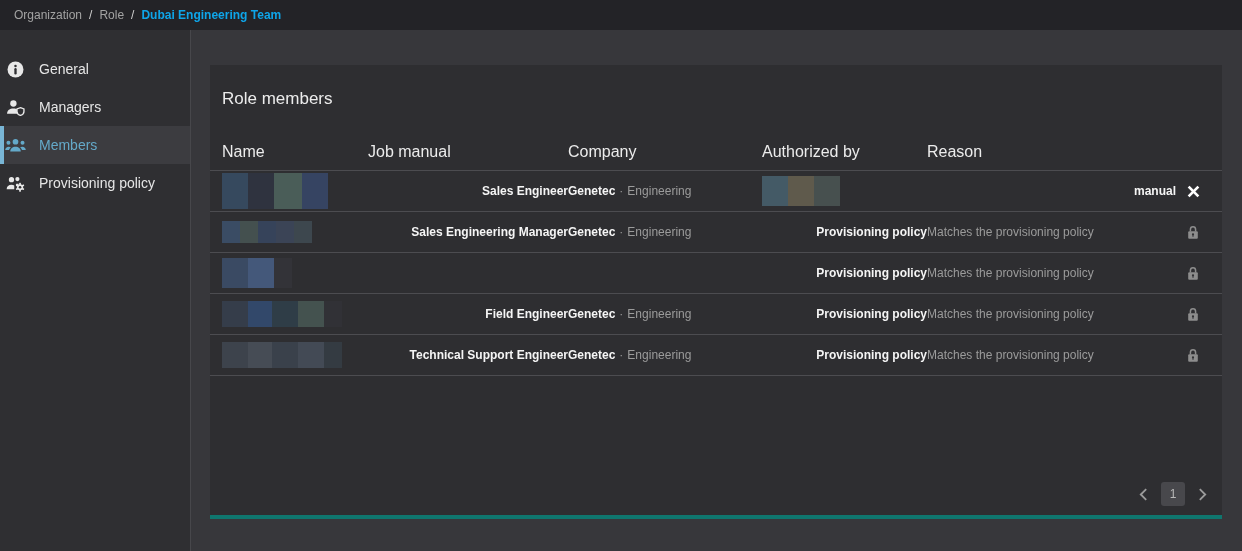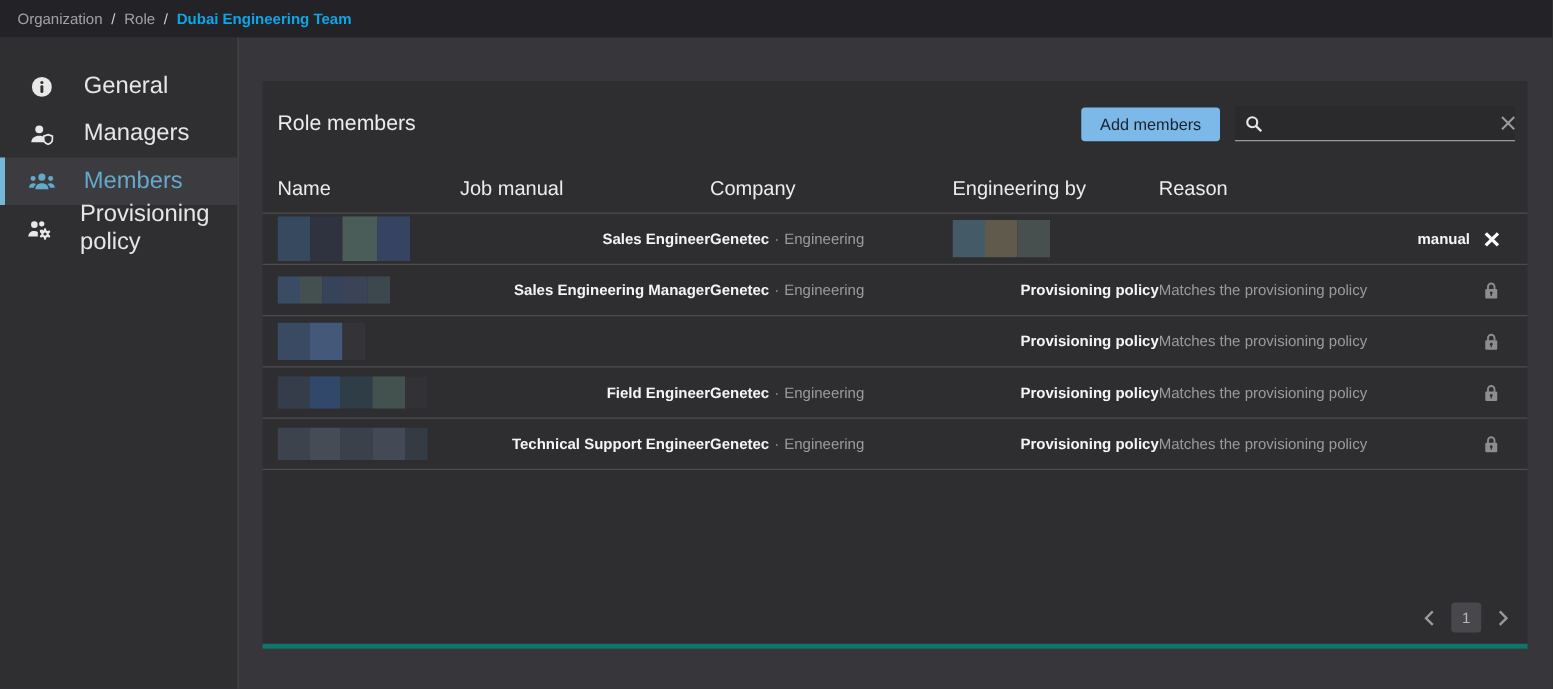--- a/index.html
+++ b/index.html
@@ -11,22 +11,22 @@
   .topbar { position:absolute; left:0; top:0; width:1242px; height:30px;
             background:#232327; display:flex; align-items:center; padding:0 14px;
             font-size:12px; gap:7px; }
   .topbar a { color:#a3a3a3; text-decoration:none; cursor:pointer; }
   .topbar .sep { color:#cfcfcf; }
   .topbar .current { color:#0ea5e9; font-weight:bold; }
 
   
   .sidebar { position:absolute; left:0; top:30px; width:191px; height:521px;
              background:#2f2f32; border-right:1px solid #47474b; padding-top:20px; }
-  .side-item { height:38px; display:flex; align-items:center; gap:23px;
-               padding-left:22px; color:#e6e6e6; font-size:19px; cursor:pointer;
+  .side-item { height:38px; display:flex; align-items:center; gap:13px;
+               padding-left:4px; color:#e6e6e6; font-size:14px; cursor:pointer;
                position:relative; }
   .side-item .ic { width:22px; display:flex; justify-content:center; align-items:center; }
   .side-item.selected { background:#3c3c40; color:#64a9c9; }
   .side-item.selected::before { content:""; position:absolute; left:0; top:0;
                width:4px; height:100%; background:#79b6d6; }
 
   
   .panel { position:absolute; left:210px; top:65px; width:1012px; height:454px;
            background:#2e2e31; border-bottom:4px solid #0f766e; }
   .panel-header { height:68px; display:flex; align-items:center;
@@ -129,45 +129,27 @@
           </g>
         </svg>
       </span>
       <span>Provisioning policy</span>
     </div>
   </nav>
 
   <section class="panel">
     <div class="panel-header">
       <h1 class="panel-title">Role members</h1>
-      <div class="header-actions">
-        <button class="add-btn">Add members</button>
-        <div class="searchbox">
-          <span style="line-height:0;">
-            <svg viewBox="0 0 14 14" width="14" height="14">
-              <circle cx="5.8" cy="5.8" r="4" fill="none" stroke="#e8e8e8" stroke-width="1.7"></circle>
-              <line x1="8.9" y1="8.9" x2="13" y2="13" stroke="#e8e8e8" stroke-width="1.9"></line>
-            </svg>
-          </span>
-          <input type="text" placeholder="" value="" style="">
-          <button class="clear-btn">
-            <svg viewBox="0 0 12 12" width="13" height="13">
-              <line x1="1.5" y1="1.5" x2="10.5" y2="10.5" stroke="#9b9b9b" stroke-width="1.5"></line>
-              <line x1="10.5" y1="1.5" x2="1.5" y2="10.5" stroke="#9b9b9b" stroke-width="1.5"></line>
-            </svg>
-          </button>
-        </div>
-      </div>
     </div>
 
     <div class="tgrid thead">
       <div class="hcell">Name</div>
       <div class="hcell">Job manual</div>
       <div class="hcell">Company</div>
-      <div class="hcell">Engineering by</div>
+      <div class="hcell">Authorized by</div>
       <div class="hcell">Reason</div>
       <div class="hcell"></div>
     </div>
 
     <div id="tbody">
         <div class="tgrid trow">
           <div class="cell ">
             <div class="redact" style="height: 36px;">
               <div style="width: 26px; background: rgb(54, 73, 94);"></div>
               <div style="width: 26px; background: rgb(47, 51, 63);"></div>

